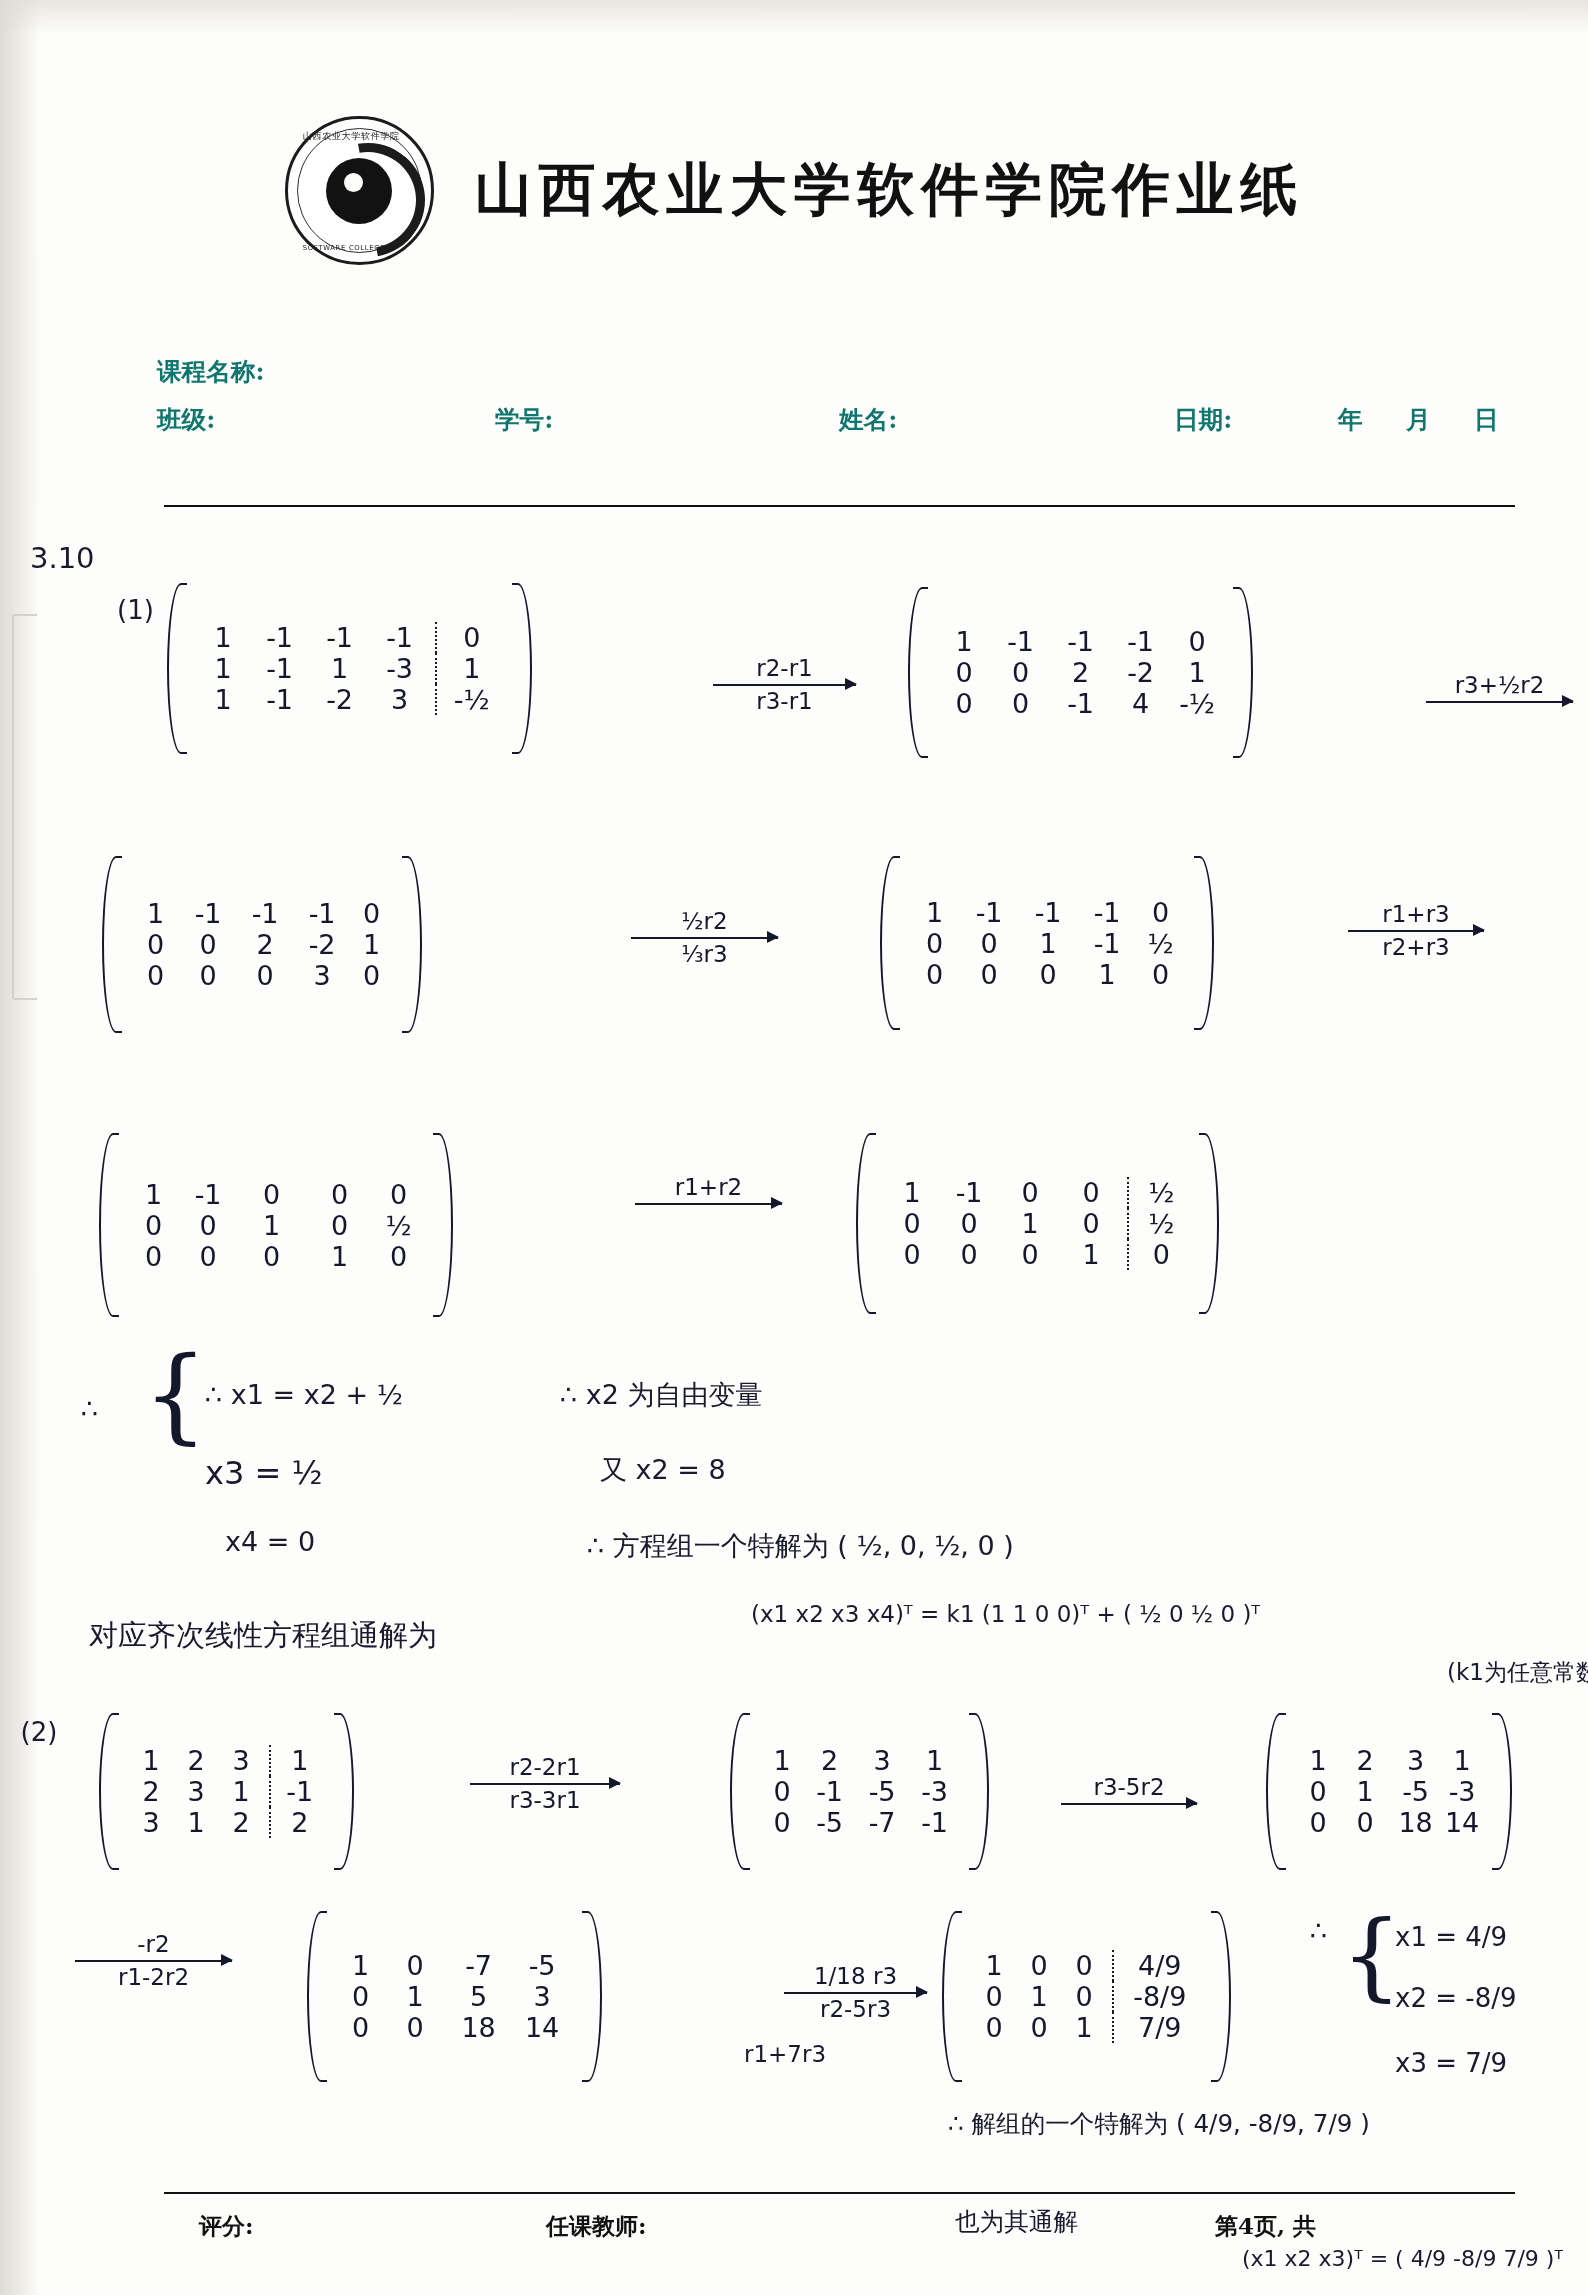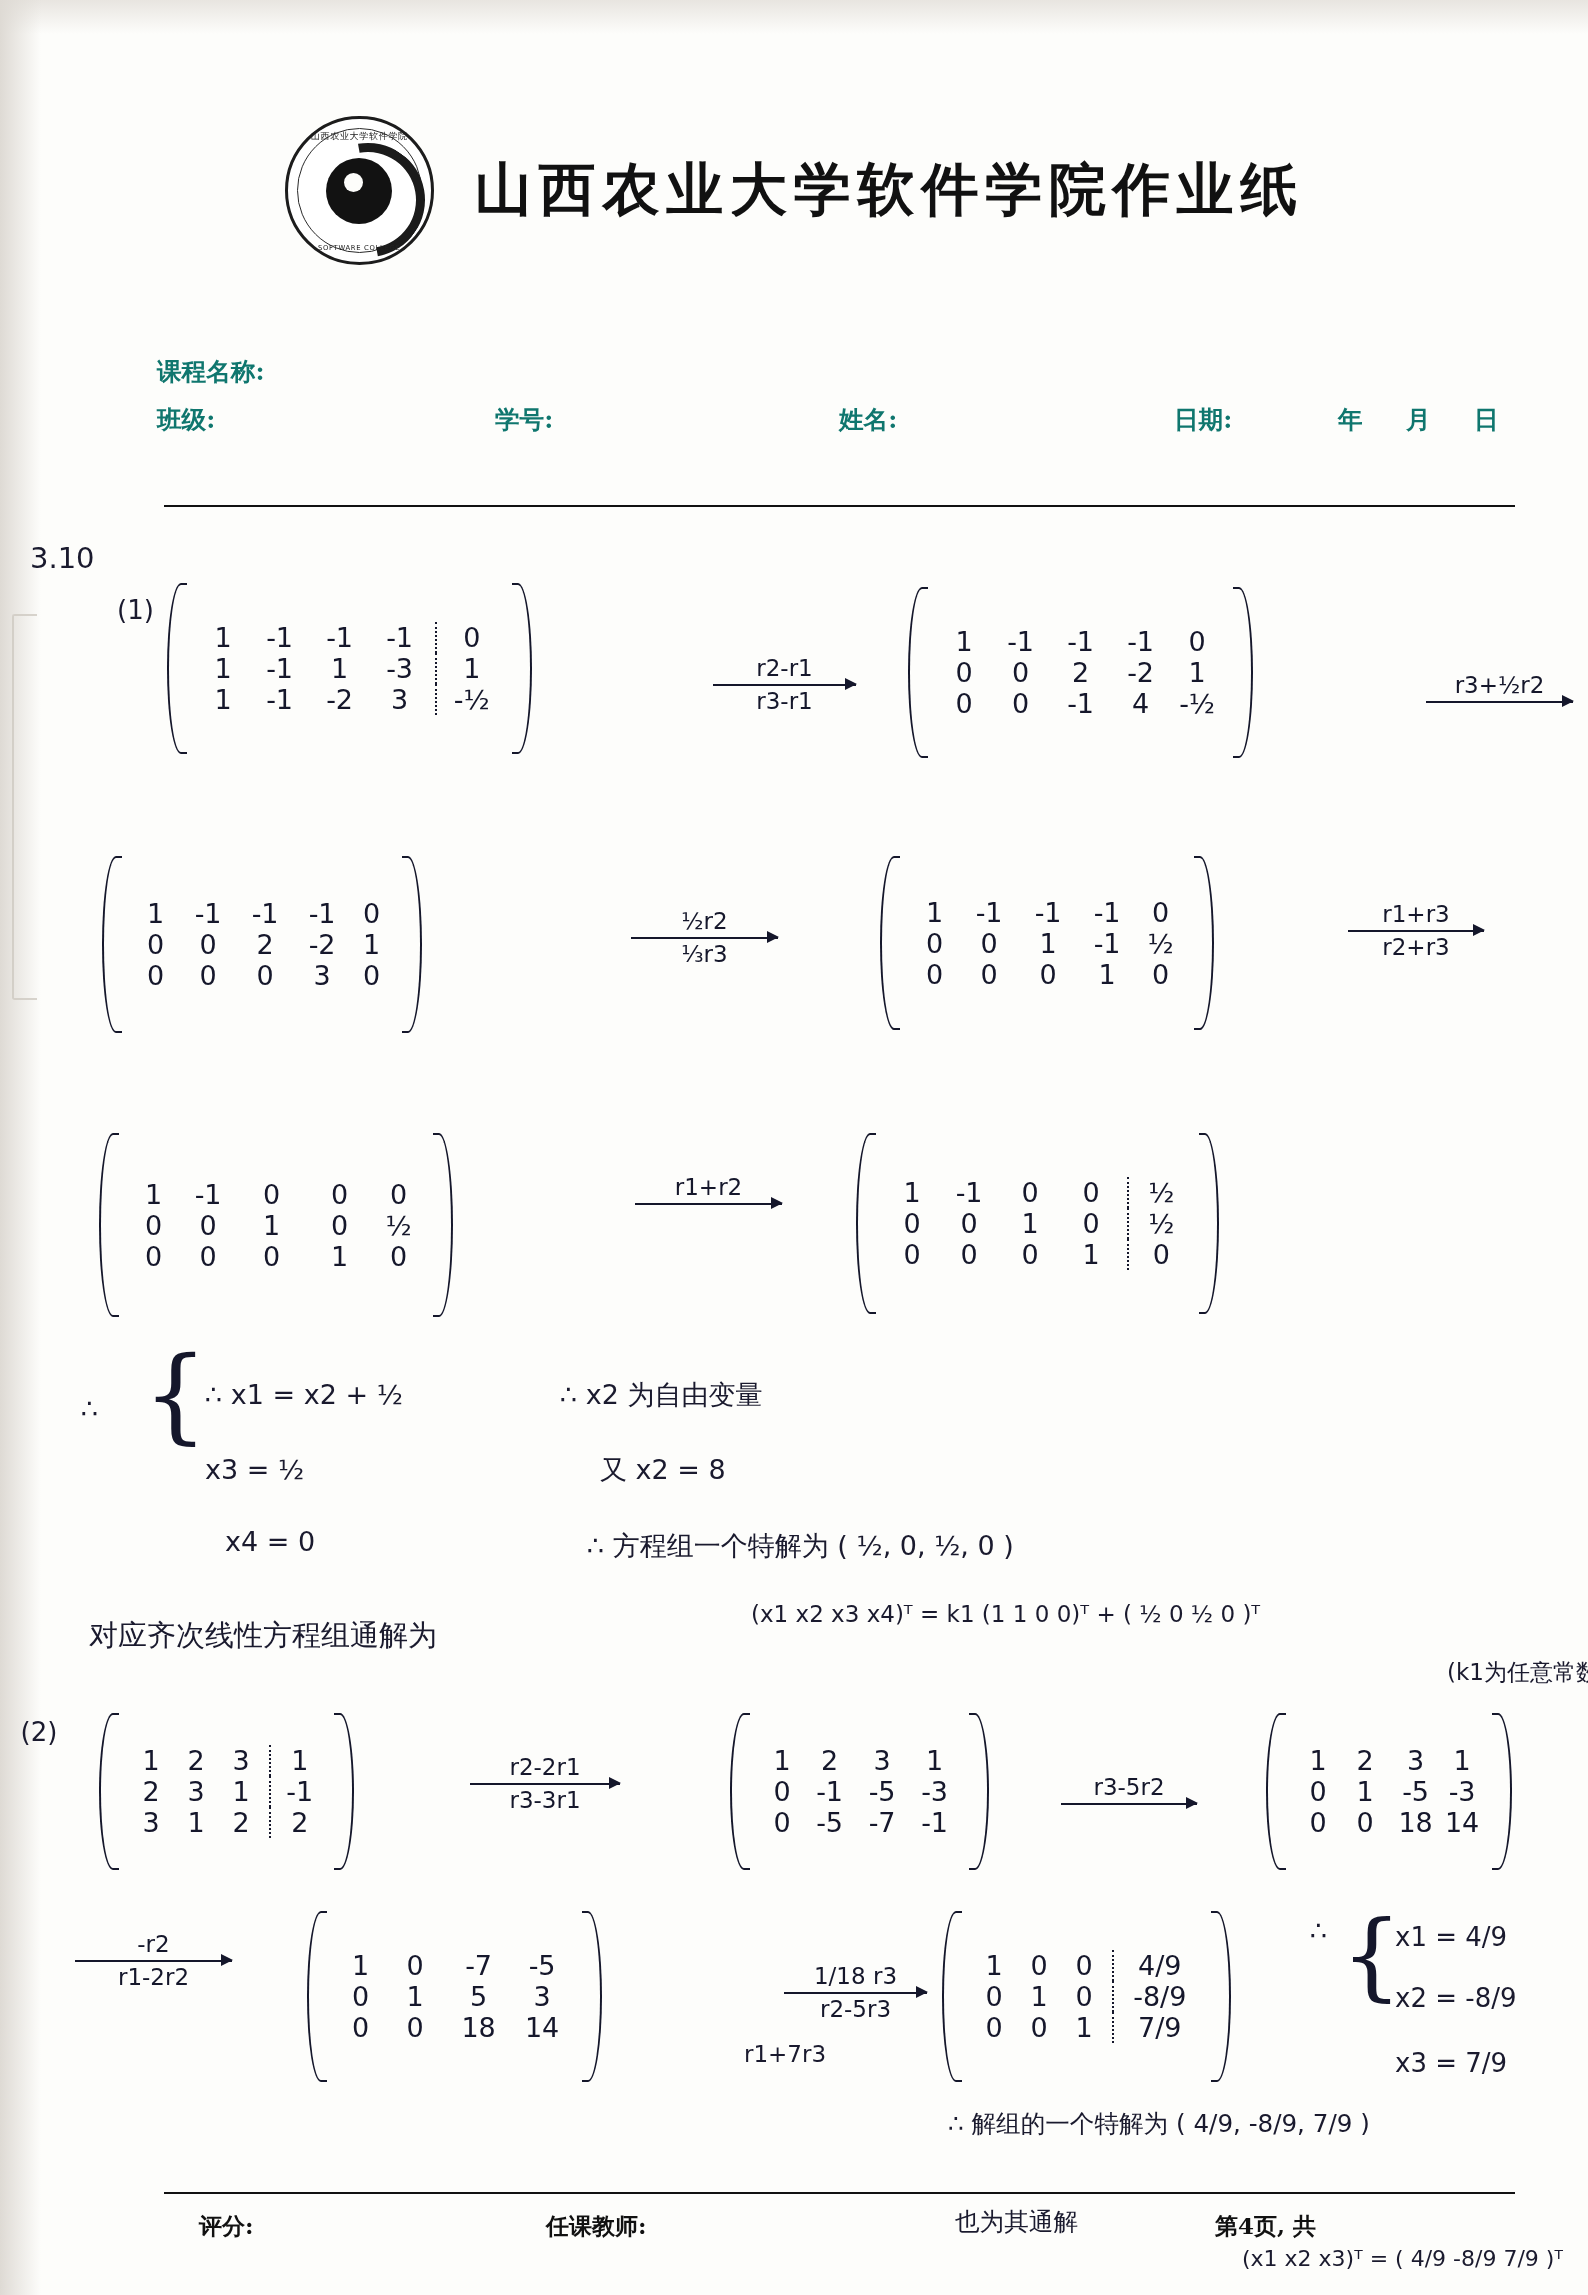--- a/index.html
+++ b/index.html
@@ -86,22 +86,22 @@
     width: 96px; height: 96px;
     margin: -48px 0 0 -48px;
     border-radius: 50%;
     border: 9.6px solid transparent;
     border-top-color: #1b1b1b;
     border-right-color: #1b1b1b;
     transform: rotate(35deg);
   }
   .logo .txt-top, .logo .txt-bot {
     position: absolute;
-    left: 0; width: 100%;
-    text-align: center;
+    left: 15px; width: 100%;
+    text-align: left;
     font-size: 9px;
     color: #222;
     letter-spacing: 0.7px;
     font-family: "DejaVu Sans", sans-serif;
   }
   .logo .txt-top { top: 11px; }
   .logo .txt-bot { bottom: 9.6px; font-size: 6.8px; }
 
   .school-title {
     font-family: "DejaVu Serif", serif;
@@ -346,21 +346,21 @@
       <div class="mrow"><span class="mcell" style="width:53px">1</span><span class="mcell" style="width:61px">-1</span><span class="mcell" style="width:61px">0</span><span class="mcell" style="width:61px">0</span><span class="mcell aug" style="width:48px">½</span></div>
       <div class="mrow"><span class="mcell" style="width:53px">0</span><span class="mcell" style="width:61px">0</span><span class="mcell" style="width:61px">1</span><span class="mcell" style="width:61px">0</span><span class="mcell aug" style="width:48px">½</span></div>
       <div class="mrow"><span class="mcell" style="width:53px">0</span><span class="mcell" style="width:61px">0</span><span class="mcell" style="width:61px">0</span><span class="mcell" style="width:61px">1</span><span class="mcell aug" style="width:48px">0</span></div>
     </div>
     <div class="paren r"></div>
   </div>
 
   <div class="brace" style="left:143px; top:1344px;">{</div>
   <div class="hw" style="left:81px; top:1392px; font-size:27px;">∴</div>
   <div class="hw" style="left:205px; top:1378px; font-size:27px;">∴ x1 = x2 + ½</div>
-  <div class="hw" style="left:205px; top:1453px; font-size:27px;">x3 = ½</div>
+  <div class="hw" style="left:205px; top:1453px; font-size:32px;">x3 = ½</div>
   <div class="hw" style="left:225px; top:1525px; font-size:27px;">x4 = 0</div>
 
   <div class="hw cn" style="left:560px; top:1378px; font-size:27px;">∴ x2 为自由变量</div>
   <div class="hw cn" style="left:600px; top:1453px; font-size:27px;">又 x2 = 8</div>
   <div class="hw cn" style="left:587px; top:1529px; font-size:27px;">∴ 方程组一个特解为 ( ½, 0, ½, 0 )</div>
 
   <div class="hw cn" style="left:89px; top:1617px; font-size:29px;">对应齐次线性方程组通解为</div>
   <div class="hw" style="left:751px; top:1600px; font-size:23px;">(x1 x2 x3 x4)ᵀ = k1 (1 1 0 0)ᵀ + ( ½ 0 ½ 0 )ᵀ</div>
   <div class="hw cn" style="left:1447px; top:1658px; font-size:23px;">(k1为任意常数)</div>
 

